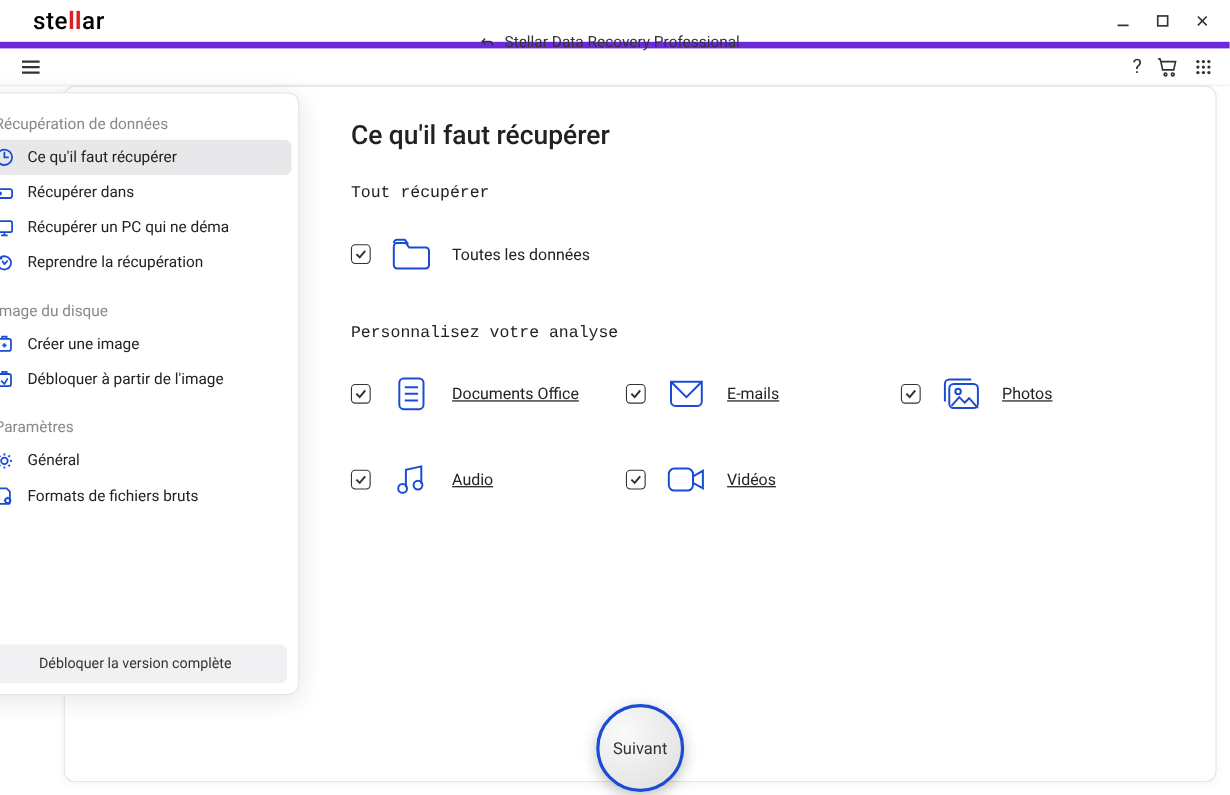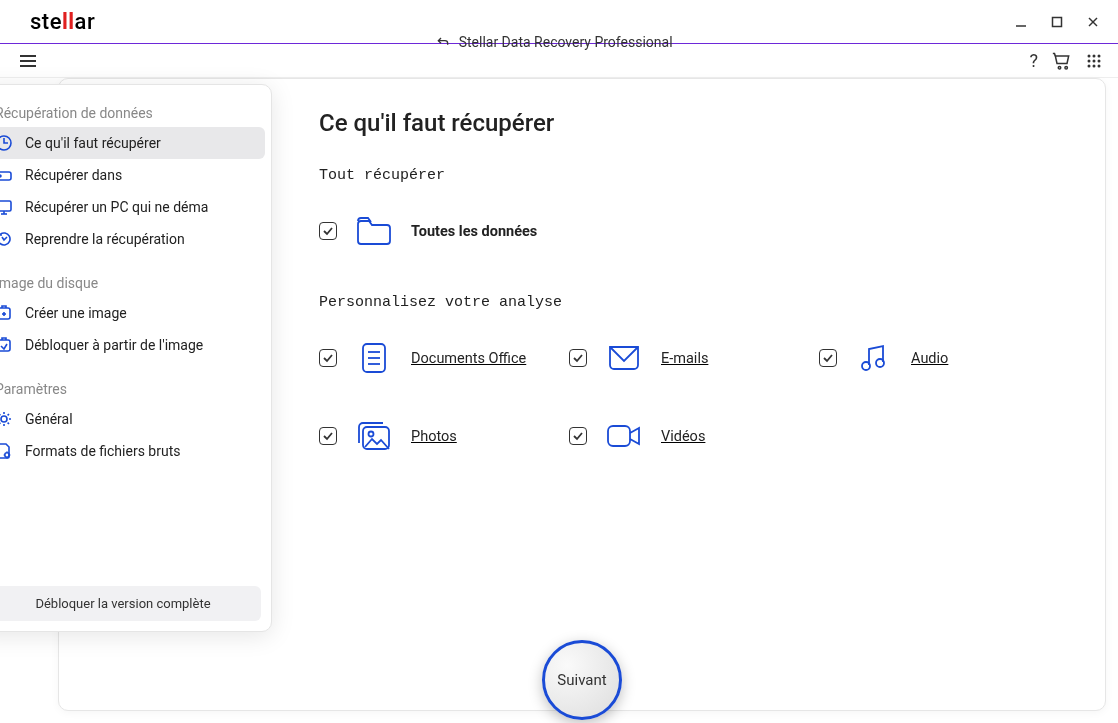--- a/index.html
+++ b/index.html
@@ -1,18 +1,18 @@
 <!DOCTYPE html>
 <html><head>
 <meta charset="utf-8">
 <style>
 * { box-sizing: border-box; margin: 0; padding: 0; font-family: -apple-system, BlinkMacSystemFont, "Segoe UI", Roboto, Arial, sans-serif; }
 body { background: #fff; width: 1118px; height: 723px; overflow: hidden; position: relative; }
 
-.titlebar { height: 44px; display: flex; align-items: center; padding: 0 10px 0 30px; border-bottom: 1px solid #6d28d9; }
+.titlebar { height: 44px; display: flex; align-items: center; padding: 0 10px 0 30px; border-bottom: 6px solid #6d28d9; }
 .logo { font-size: 22px; font-weight: 500; color: #000; letter-spacing: 0.5px; }
 .logo .red { color: #e02020; font-weight: 700; }
 .titlebar-center { flex: 1; display: flex; align-items: center; justify-content: center; gap: 8px; margin-top: 40px; }
 .titlebar-title { font-size: 14px; color: #333; }
 .back-arrow { width: 16px; height: 16px; }
 .win-controls { display: flex; gap: 18px; align-items: center; padding-right: 6px; }
 .win-btn { width: 18px; height: 18px; display: flex; align-items: center; justify-content: center; cursor: pointer; color: #333; }
 
 .toolbar { height: 34px; display: flex; align-items: center; padding: 0 12px; border-bottom: 1px solid #eee; }
 .menu-btn { cursor: pointer; padding: 4px 6px; }
@@ -39,21 +39,21 @@
 .unlock-btn { width: 100%; background: #f1f1f3; border: none; border-radius: 6px; padding: 10px 8px; font-size: 13px; color: #333; cursor: pointer; }
 
 .main-panel {
   position: absolute; left: 58px; top: 0; right: 12px; bottom: 12px;
   background: #fff; border: 1px solid #e6e6e6; border-radius: 10px;
   box-shadow: 0 2px 8px rgba(0,0,0,0.04);
 }
 .main-inner { padding: 30px 0 0 260px; height: 100%; position: relative; }
 .page-title { font-size: 24px; font-weight: 500; color: #222; margin-bottom: 30px; }
 .section-heading { font-size: 15px; color: #222; margin-bottom: 28px; font-family: Liberation Mono, monospace; }
-.recover-row { display: flex; align-items: center; gap: 18px; margin-bottom: 44px; font-weight: bold; }
+.recover-row { display: flex; align-items: center; gap: 18px; margin-bottom: 44px; }
 .option-check { width: 18px; height: 18px; border: 1.5px solid #333; border-radius: 4px; display: flex; align-items: center; justify-content: center; cursor: pointer; flex-shrink: 0; }
 .option-icon { width: 38px; height: 38px; display: flex; align-items: center; justify-content: center; color: #1a4bd6; flex-shrink: 0; }
 .option-label { font-size: 14.5px; color: #222; }
 
 .custom-grid { display: grid; grid-template-columns: repeat(3, 250px); row-gap: 40px; }
 .custom-item { display: flex; align-items: center; gap: 18px; text-decoration: underline; }
 
 .next-button {
   position: absolute; left: 50%; bottom: -10px; transform: translateX(-50%);
   width: 80px; height: 80px; border-radius: 50%;
@@ -194,44 +194,44 @@
           <span class="option-label">E-mails</span>
         </div>
 
         <div class="custom-item">
           <span class="option-check">
               <svg width="12" height="12" viewBox="0 0 12 12">
                 <polyline points="2,6 5,9 10,3" fill="none" stroke="#333" stroke-width="1.8"></polyline>
               </svg>
             </span>
           <span class="option-icon">
-            <svg width="34" height="34" viewBox="0 0 34 34" fill="none" stroke="#1a4bd6" stroke-width="1.8">
-                <path d="M12 24 V8 l14-3 v16"></path>
-                <circle cx="9" cy="25" r="4"></circle>
-                <circle cx="23" cy="22" r="4"></circle>
-              </svg>
-          </span>
-          <span class="option-label">Audio</span>
-        </div>
-
-        <div class="custom-item">
-          <span class="option-check">
-              <svg width="12" height="12" viewBox="0 0 12 12">
-                <polyline points="2,6 5,9 10,3" fill="none" stroke="#333" stroke-width="1.8"></polyline>
-              </svg>
-            </span>
-          <span class="option-icon">
             <svg width="38" height="34" viewBox="0 0 38 34" fill="none" stroke="#1a4bd6" stroke-width="1.8">
                 <rect x="8" y="8" width="26" height="22" rx="4"></rect>
                 <path d="M4 24 V8 a4 4 0 014-4 h20"></path>
                 <circle cx="16" cy="15" r="2.5"></circle>
                 <path d="M10 28 l7-8 5 5 4-4 8 9"></path>
               </svg>
           </span>
           <span class="option-label">Photos</span>
+        </div>
+
+        <div class="custom-item">
+          <span class="option-check">
+              <svg width="12" height="12" viewBox="0 0 12 12">
+                <polyline points="2,6 5,9 10,3" fill="none" stroke="#333" stroke-width="1.8"></polyline>
+              </svg>
+            </span>
+          <span class="option-icon">
+            <svg width="34" height="34" viewBox="0 0 34 34" fill="none" stroke="#1a4bd6" stroke-width="1.8">
+                <path d="M12 24 V8 l14-3 v16"></path>
+                <circle cx="9" cy="25" r="4"></circle>
+                <circle cx="23" cy="22" r="4"></circle>
+              </svg>
+          </span>
+          <span class="option-label">Audio</span>
         </div>
 
         <div class="custom-item">
           <span class="option-check">
               <svg width="12" height="12" viewBox="0 0 12 12">
                 <polyline points="2,6 5,9 10,3" fill="none" stroke="#333" stroke-width="1.8"></polyline>
               </svg>
             </span>
           <span class="option-icon">
             <svg width="38" height="28" viewBox="0 0 38 28" fill="none" stroke="#1a4bd6" stroke-width="1.8">

